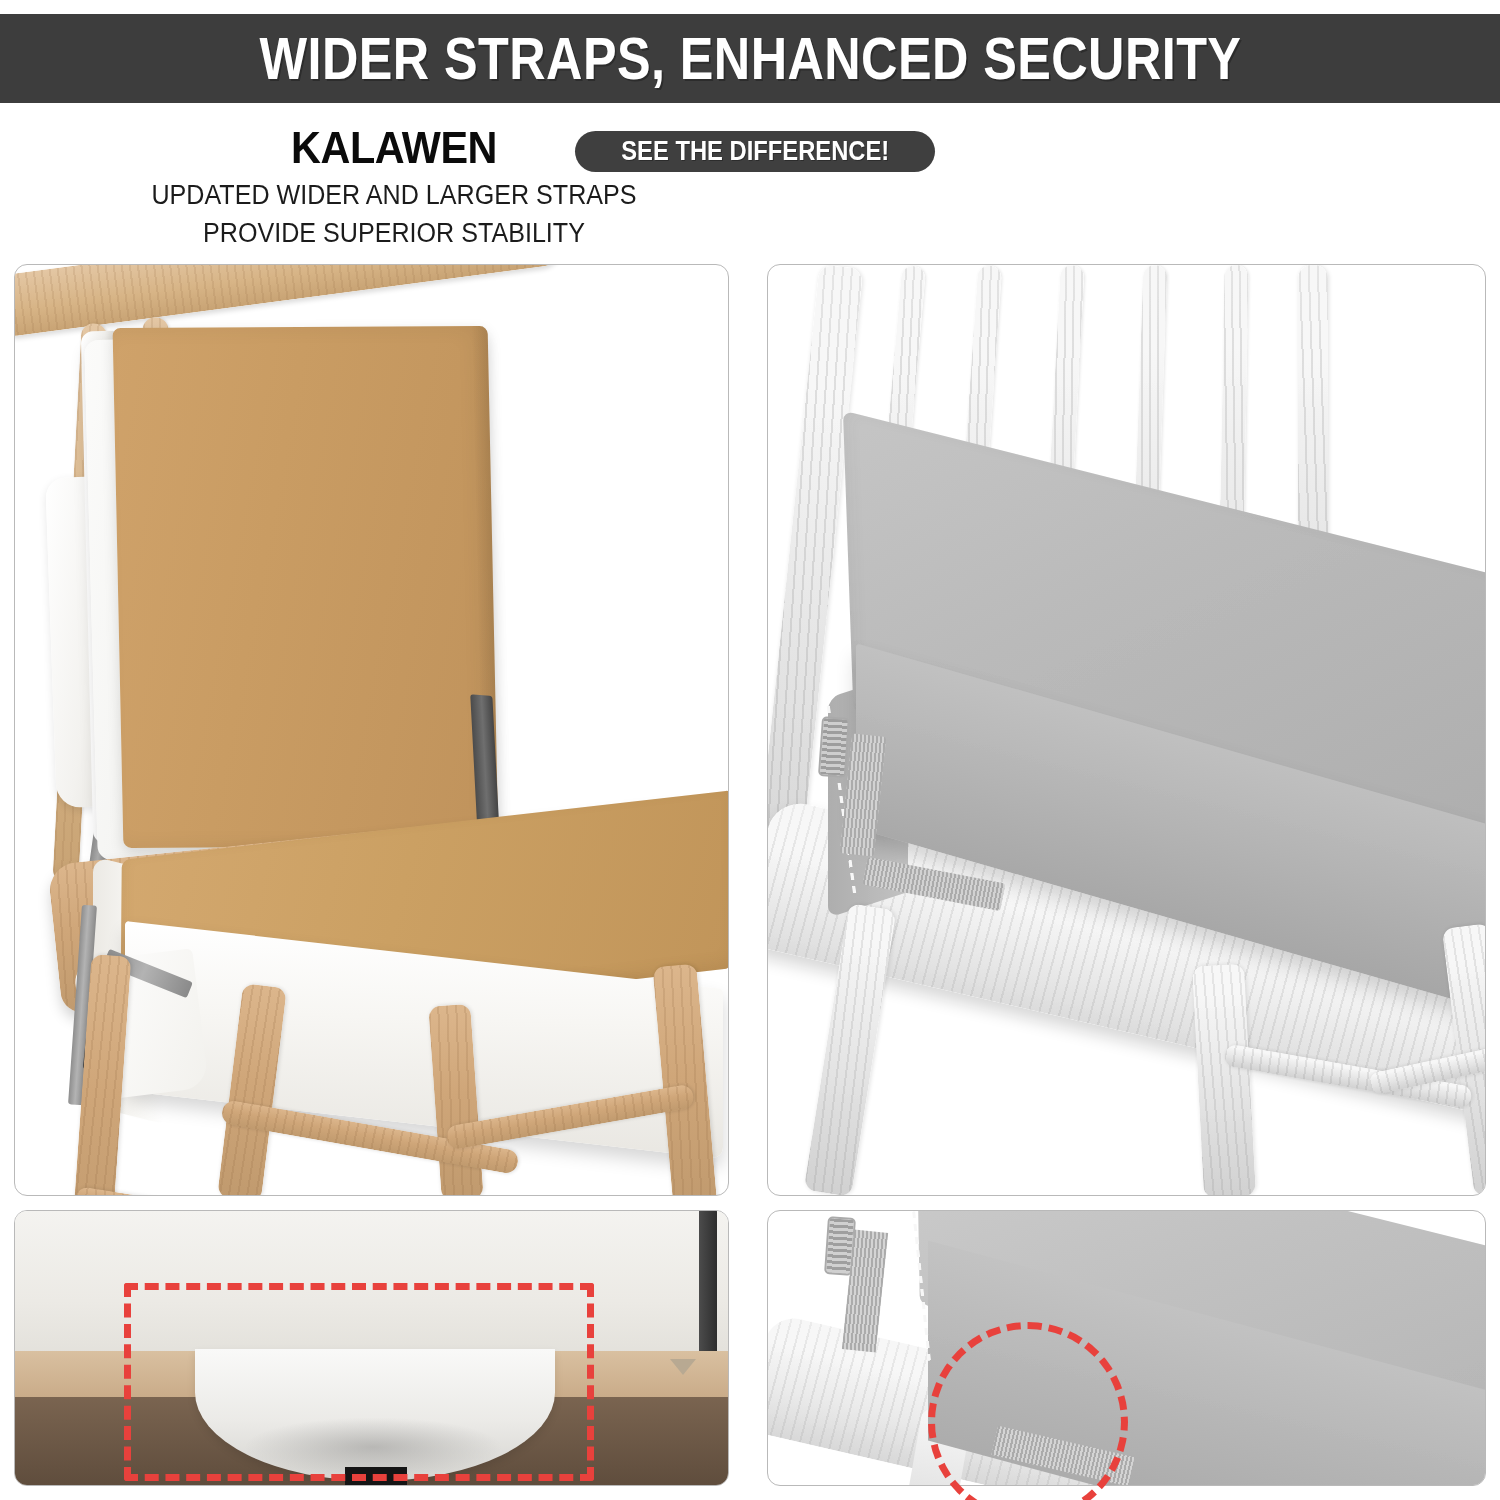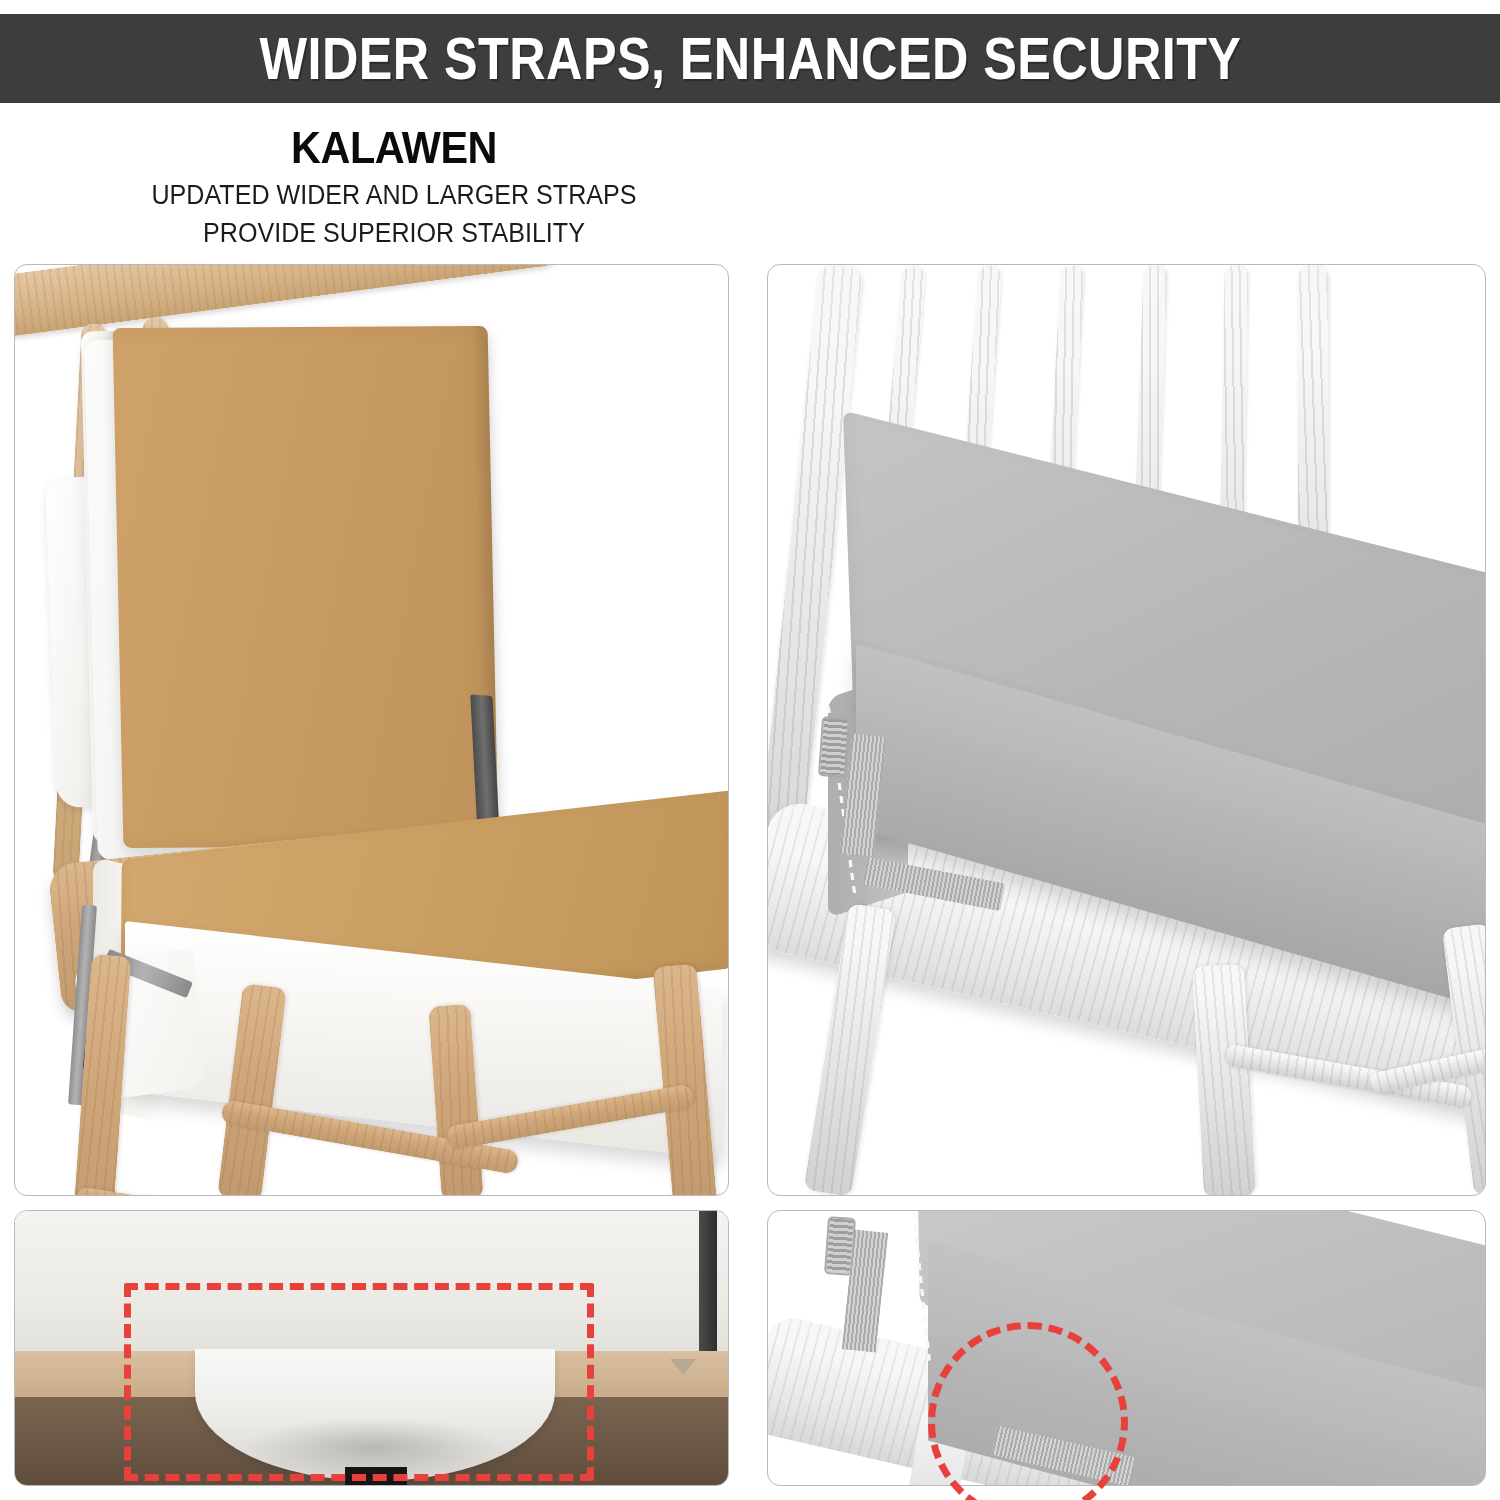--- a/index.html
+++ b/index.html
@@ -349,20 +349,23 @@
   <div class="headrow">
 
     <div class="col-head left">
       <div class="brand">KALAWEN</div>
       <div class="subtitle">UPDATED WIDER AND LARGER STRAPS</div>
       <div class="subtitle">PROVIDE SUPERIOR STABILITY</div>
     </div>
 
   </div>
 
+  <div class="badge">
+    <span class="badge-text">SEE THE DIFFERENCE!</span>
+  </div>
 
   <div class="panel p-main-left">
     <div class="scene">
       <div class="L-backrail wood-l"></div>
       <div class="L-spindle L-sp1 wood-l"></div>
       <div class="L-spindle L-sp2 wood-l"></div>
 
       <div class="L-flap"></div>
       <div class="L-strap L-strapA"></div>
 

